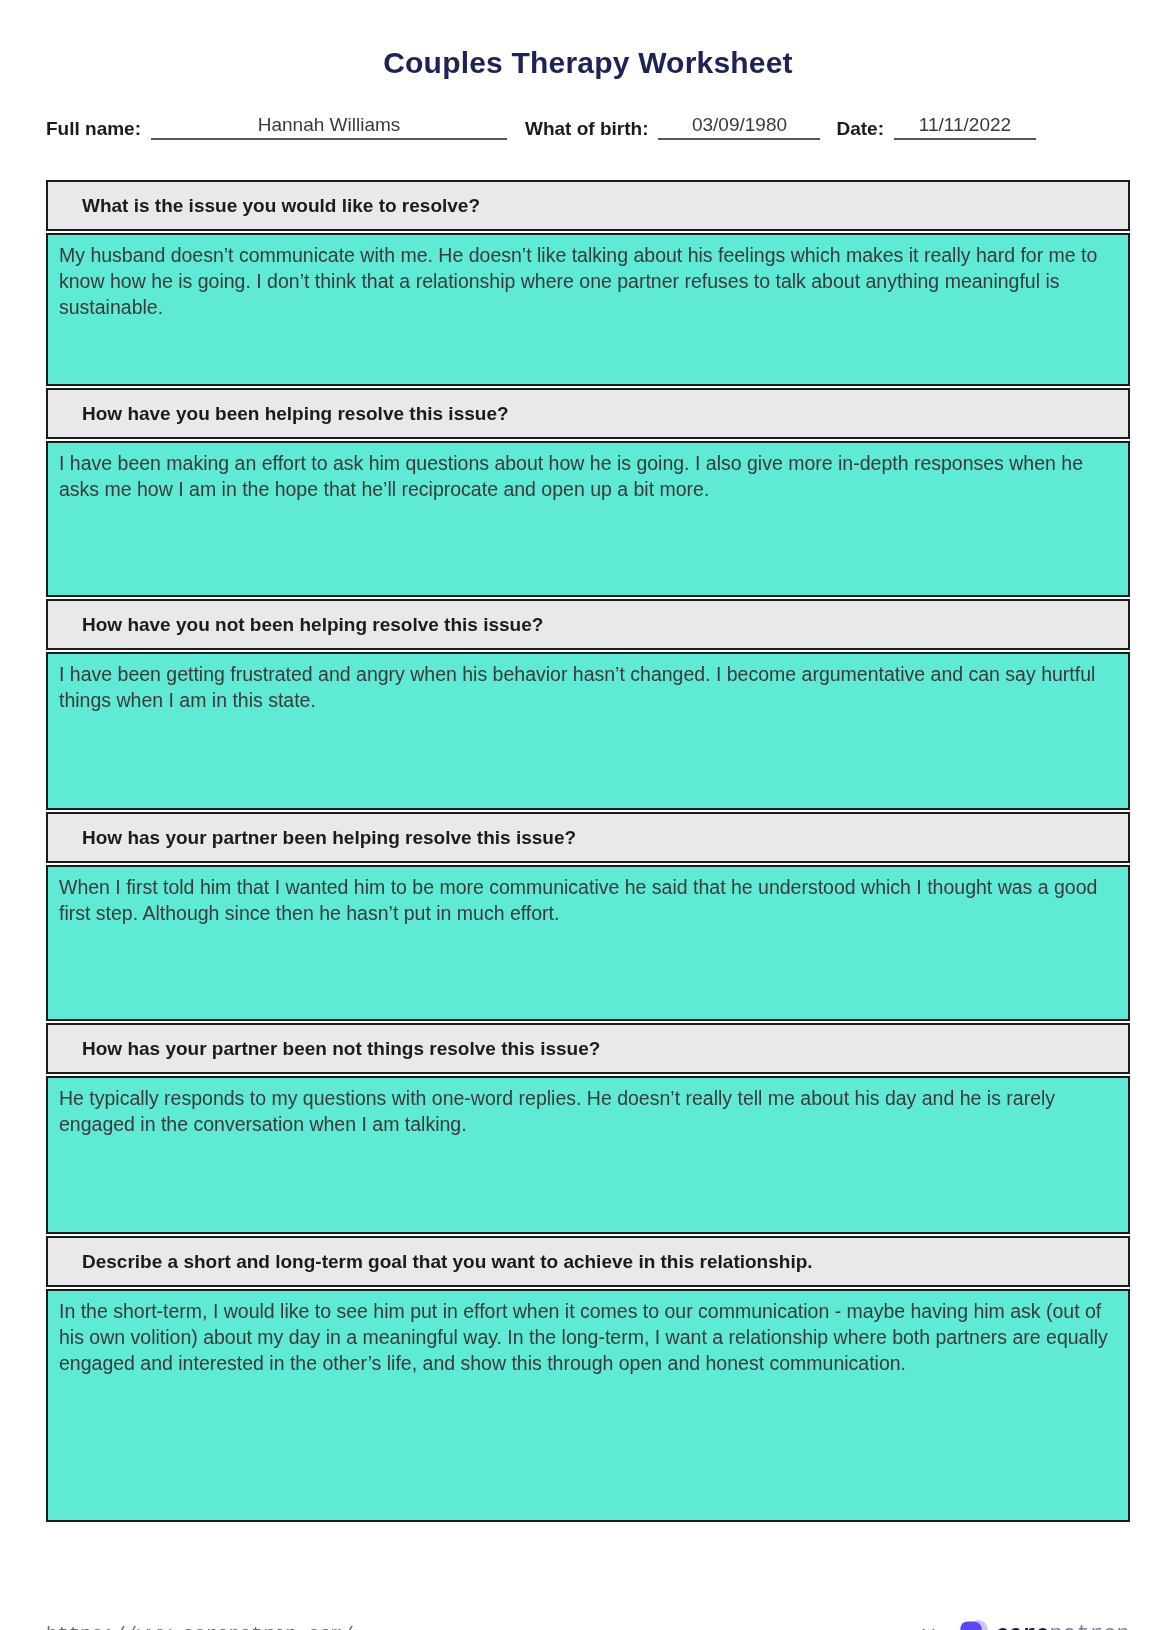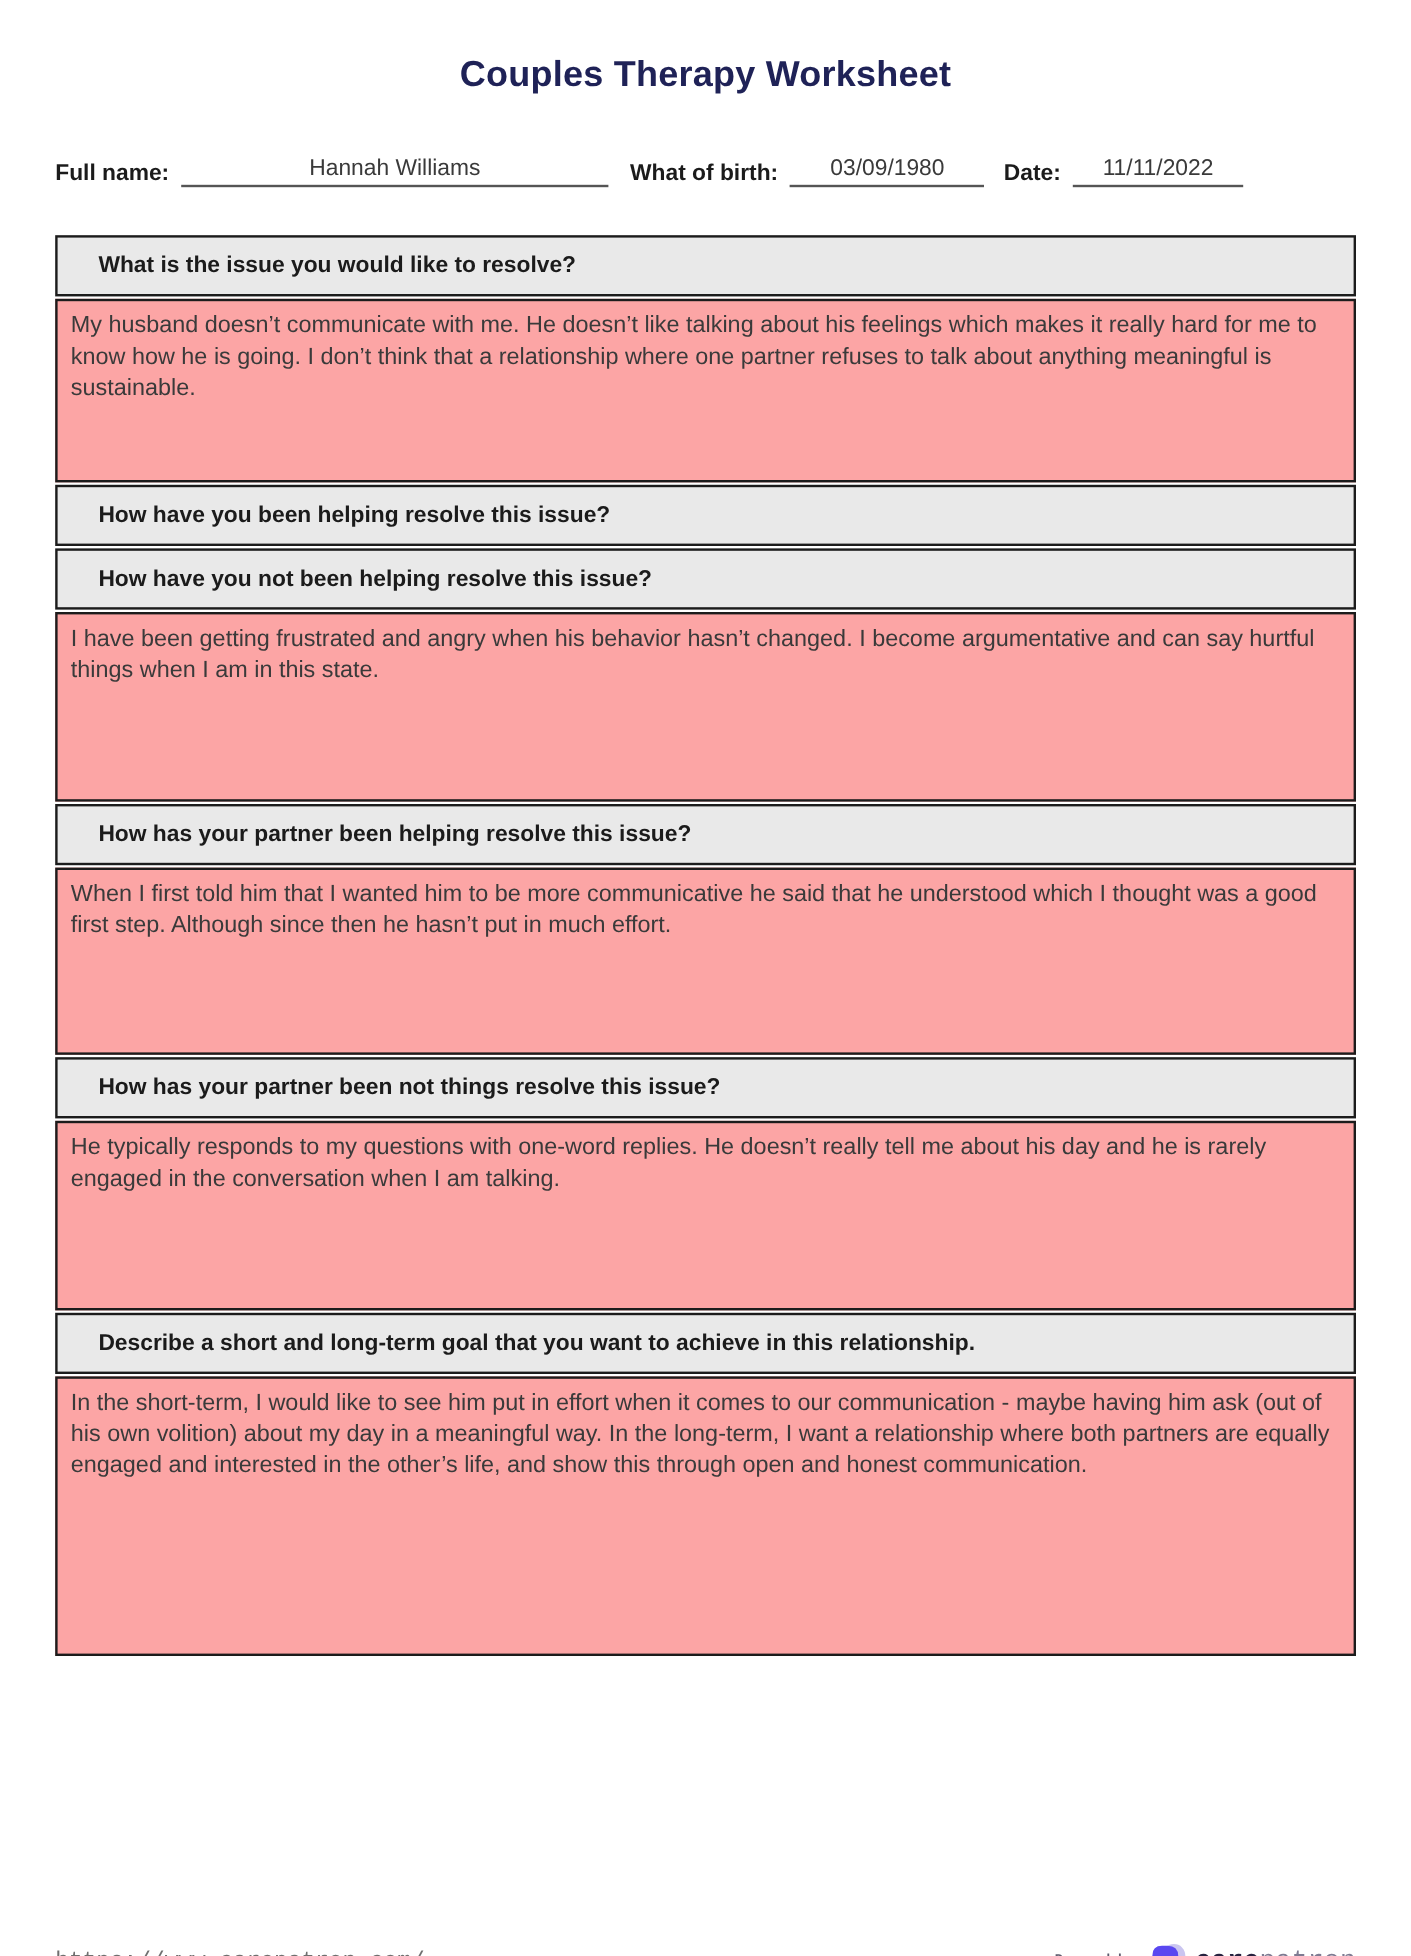--- a/index.html
+++ b/index.html
@@ -20,21 +20,21 @@
     font-size: 30px;
     font-weight: bold;
     color: #1f2257;
     letter-spacing: 0.2px;
   }
 
   
   .fields-row {
     display: flex;
     align-items: flex-end;
-    margin-top: 50px;
+    margin-top: 34px;
     font-size: 19px;
     white-space: nowrap;
   }
   .field-label { font-weight: bold; color: #1b1b1b; }
   .field-value {
     border-bottom: 2px solid #555555;
     text-align: center;
     color: #3a3a3a;
     padding-bottom: 2px;
   }
@@ -47,21 +47,21 @@
   .qa-header {
     background: #e9e9e9;
     border: 2px solid #1c1c1c;
     padding: 13px 17px 12px 34px;
     font-size: 19px;
     font-weight: bold;
     color: #1b1b1b;
     margin-bottom: 2px;
   }
   .qa-answer {
-    background: #fca5a5;
+    background: #5eead4;
     border: 2px solid #1c1c1c;
     padding: 8px 11px;
     font-size: 19.5px;
     line-height: 1.33;
     color: #3a3a3a;
     margin-bottom: 2px;
   }
   .h-s1 { min-height: 153px; }
   .h-s2 { min-height: 156px; }
   .h-s3 { min-height: 158px; }
@@ -130,20 +130,23 @@
       </div>
       <div class="qa-answer h-s1">
         <span>My husband doesn’t communicate with me. He doesn’t like talking about his feelings which makes it really hard for me to know how he is going. I don’t think that a relationship where one partner refuses to talk about anything meaningful is sustainable.</span>
       </div>
     </section>
 
     <section>
       <div class="qa-header">
         <span>How have you been helping resolve this issue?</span>
       </div>
+      <div class="qa-answer h-s2">
+        <span>I have been making an effort to ask him questions about how he is going. I also give more in-depth responses when he asks me how I am in the hope that he’ll reciprocate and open up a bit more.</span>
+      </div>
     </section>
 
     <section>
       <div class="qa-header">
         <span>How have you not been helping resolve this issue?</span>
       </div>
       <div class="qa-answer h-s3">
         <span>I have been getting frustrated and angry when his behavior hasn’t changed. I become argumentative and can say hurtful things when I am in this state.</span>
       </div>
     </section>

